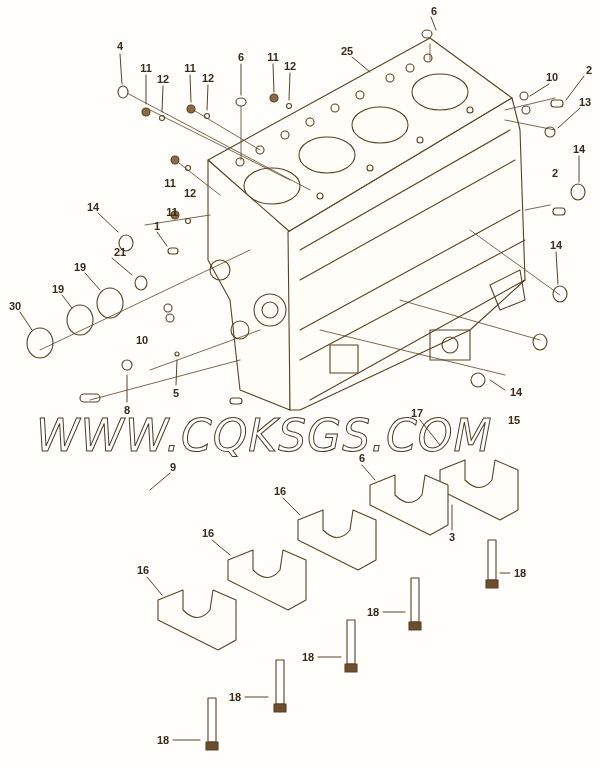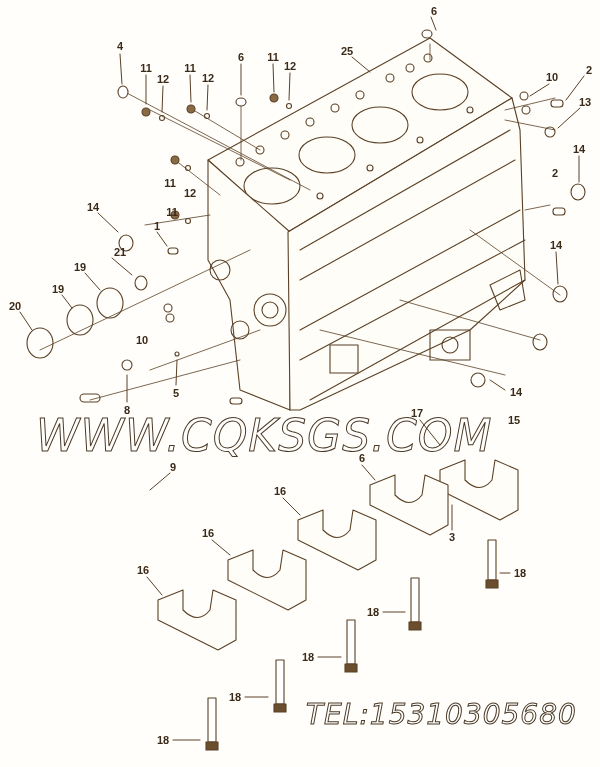--- a/index.html
+++ b/index.html
@@ -190,21 +190,21 @@
     <span class="lbl" style="left:579px;top:149px">14</span>
     <span class="lbl" style="left:555px;top:173px">2</span>
     <span class="lbl" style="left:170px;top:183px">11</span>
     <span class="lbl" style="left:190px;top:193px">12</span>
     <span class="lbl" style="left:172px;top:212px">11</span>
     <span class="lbl" style="left:93px;top:207px">14</span>
     <span class="lbl" style="left:157px;top:226px">1</span>
     <span class="lbl" style="left:120px;top:252px">21</span>
     <span class="lbl" style="left:80px;top:267px">19</span>
     <span class="lbl" style="left:58px;top:289px">19</span>
-    <span class="lbl" style="left:15px;top:306px">20</span>
+    <span class="lbl" style="left:15px;top:306px">30</span>
     <span class="lbl" style="left:142px;top:340px">10</span>
     <span class="lbl" style="left:556px;top:245px">14</span>
     <span class="lbl" style="left:516px;top:392px">14</span>
     <span class="lbl" style="left:176px;top:393px">5</span>
     <span class="lbl" style="left:127px;top:410px">8</span>
     <span class="lbl" style="left:173px;top:467px">9</span>
     <span class="lbl" style="left:417px;top:413px">17</span>
     <span class="lbl" style="left:514px;top:420px">15</span>
     <span class="lbl" style="left:362px;top:458px">6</span>
     <span class="lbl" style="left:452px;top:537px">3</span>
@@ -212,14 +212,13 @@
     <span class="lbl" style="left:208px;top:533px">16</span>
     <span class="lbl" style="left:143px;top:570px">16</span>
     <span class="lbl" style="left:520px;top:573px">18</span>
     <span class="lbl" style="left:373px;top:612px">18</span>
     <span class="lbl" style="left:308px;top:657px">18</span>
     <span class="lbl" style="left:235px;top:697px">18</span>
     <span class="lbl" style="left:163px;top:740px">18</span>
   </div>
 
   <div class="wm wm1">WWW.CQKSGS.COM</div>
-  <div class="wm wm2">TEL:15310305680</div>
 </div>
 
 </body></html>

